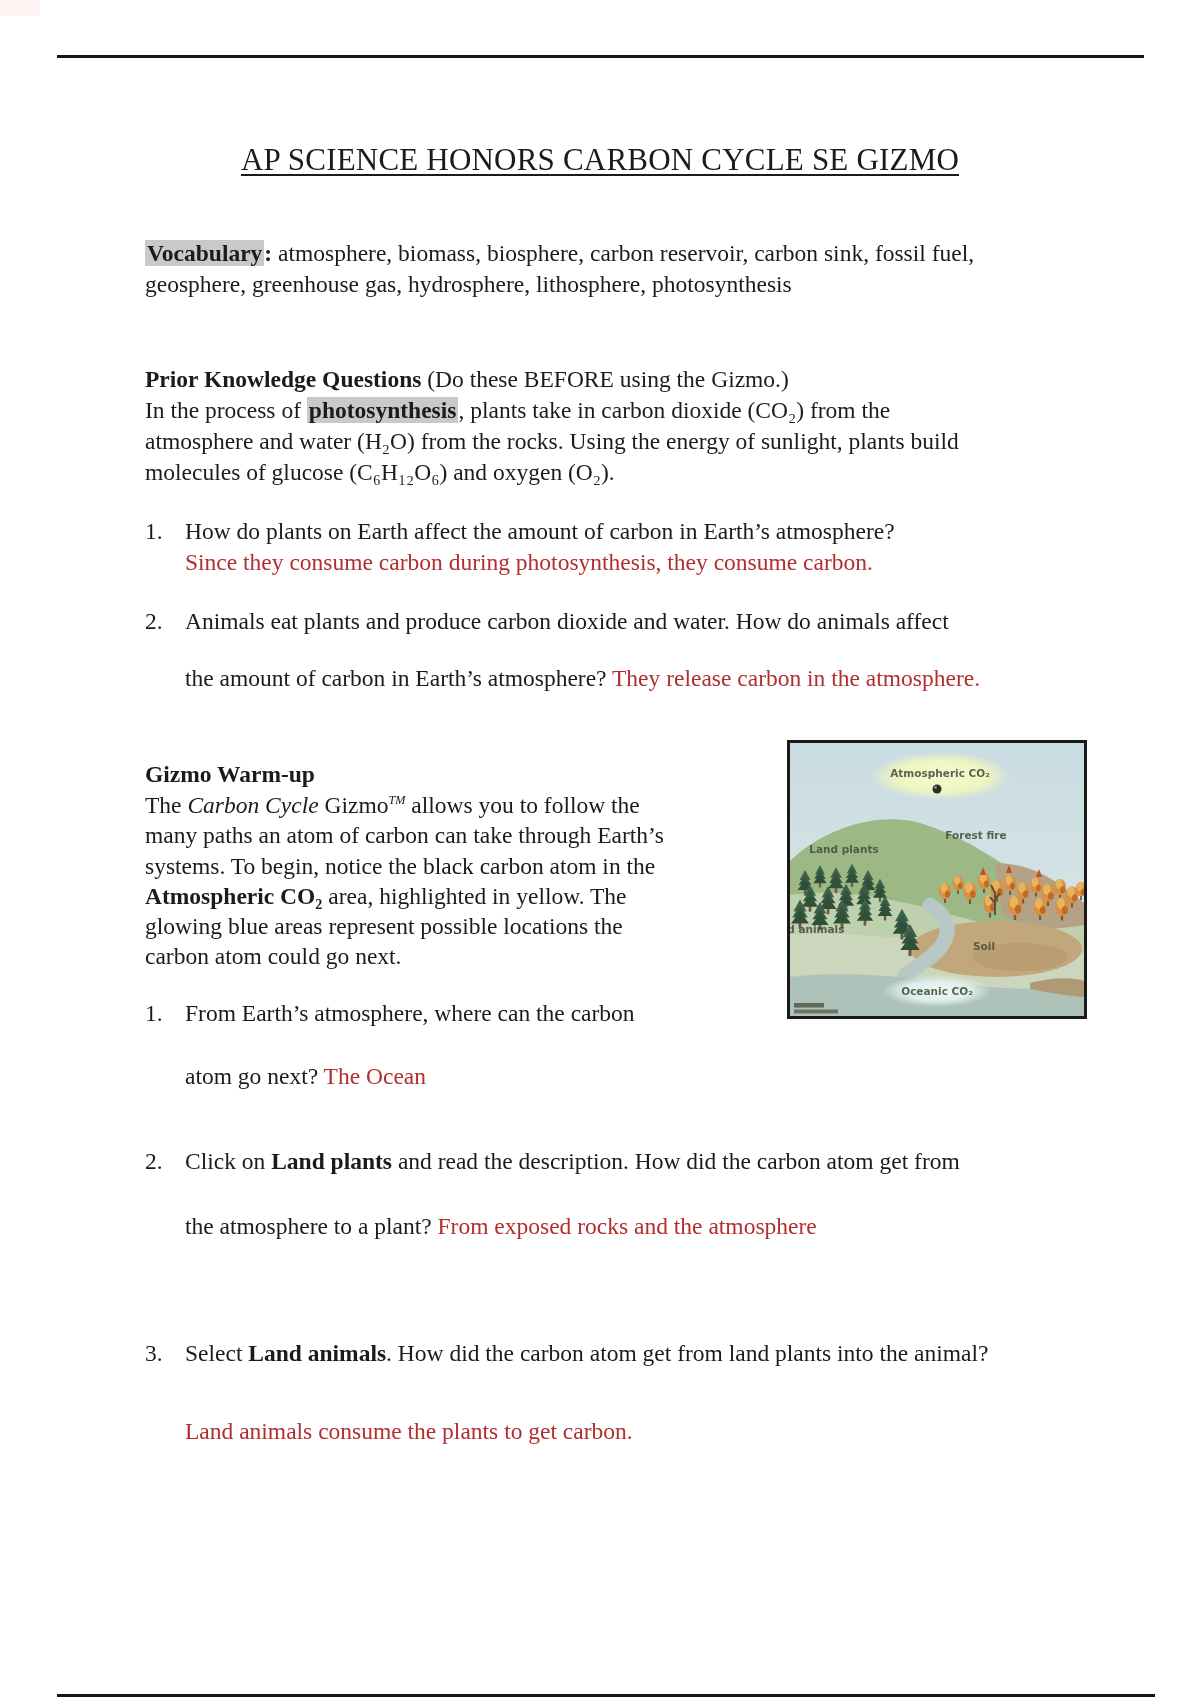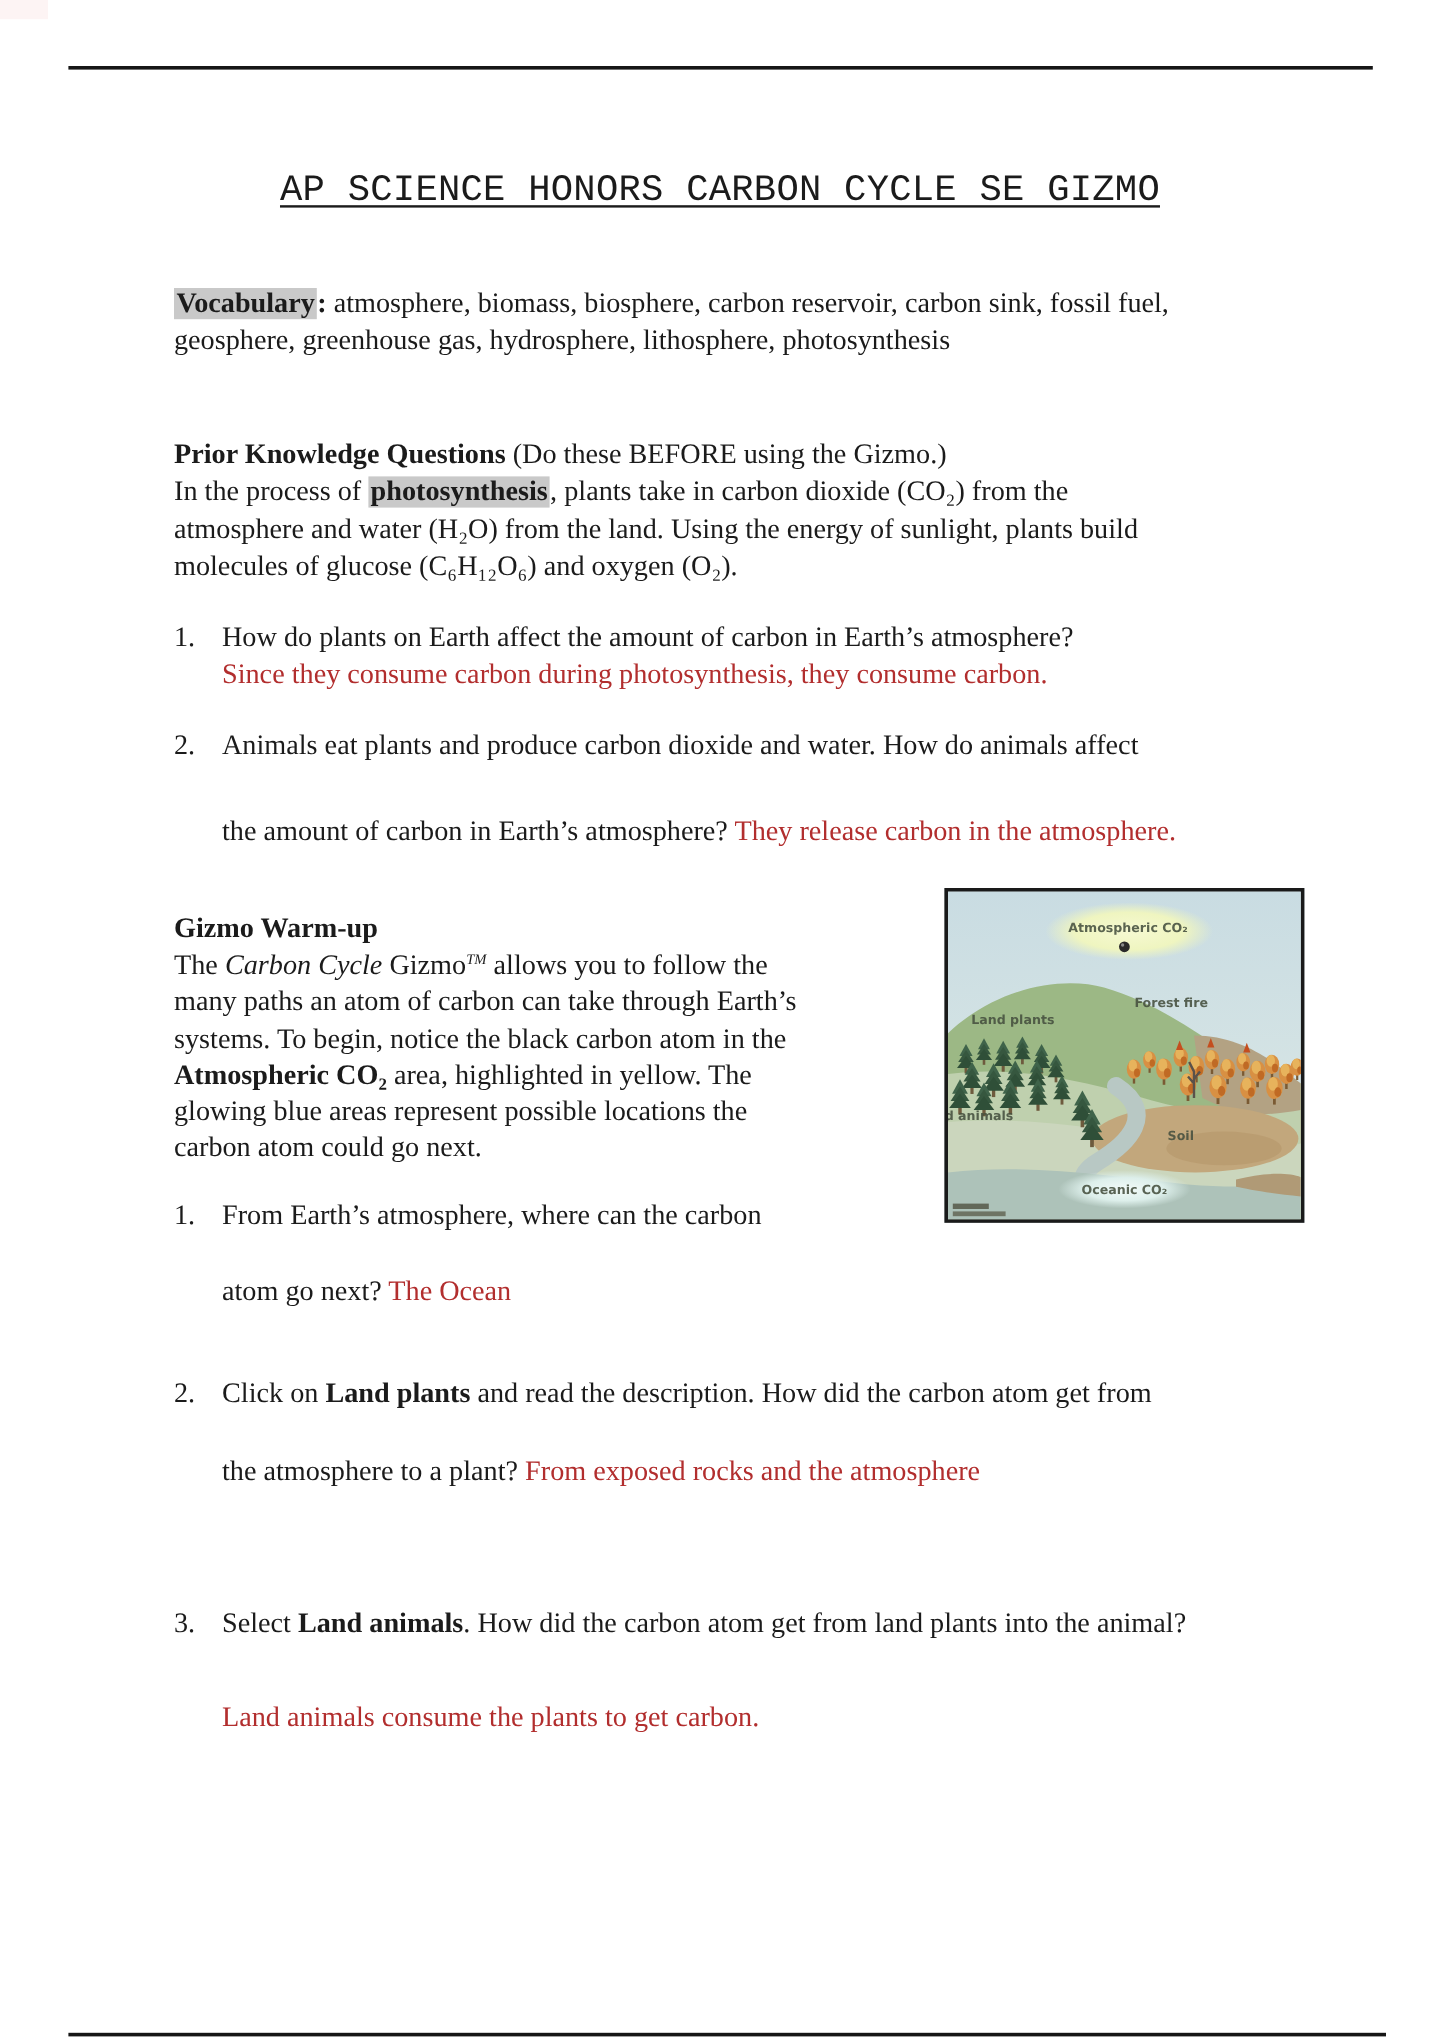--- a/index.html
+++ b/index.html
@@ -17,21 +17,20 @@
   .red { color:var(--answer_red,#b22e2e); }
   .hl { background:var(--highlight_gray,#c9c9c9); padding:0 2px; }
   .num { display:inline-block; width:40px; }
   .indent { margin-left:40px; }
   .rule { position:absolute; background:#161616; height:3px; }
   .title {
     position:absolute; top:142px; left:0; width:1200px; margin:0;
     text-align:center; font-size:31px; font-weight:normal;
     text-decoration:underline; text-decoration-thickness:2px; text-underline-offset:4px;
     letter-spacing:0.2px;
-    font-family:Liberation Mono, monospace;
   }
   sup.tm { font-size:0.52em; vertical-align:super; line-height:0;font-style:italic; }
   .corner-tint { position:absolute; left:0; top:0; width:40px; height:16px; background:#fdf4f4; }
   .gizmo-figure {
     position:absolute; left:787px; top:740px; width:300px; height:279px;
     border:3px solid #1a1a1a; box-sizing:border-box; background:#cfdfe2;
   }
   .gizmo-figure svg { display:block; }
   .svg-label {
     font-family:"DejaVu Sans","Liberation Sans",sans-serif;
@@ -59,41 +58,41 @@
   </div>
 
   <div class="abs" style="left:145px; top:364px;">
     <div class="line">
       <span class="bold">Prior Knowledge Questions</span><span> (Do these BEFORE using the Gizmo.)</span>
     </div>
     <div class="line">
       <span>In the process of </span><span class="bold hl">photosynthesis</span><span>, plants take in carbon dioxide (CO₂) from the</span>
     </div>
     <div class="line">
-      <span>atmosphere and water (H₂O) from the land. Using the energy of sunlight, plants build</span>
+      <span>atmosphere and water (H₂O) from the rocks. Using the energy of sunlight, plants build</span>
     </div>
     <div class="line">
       <span>molecules of glucose (C₆H₁₂O₆) and oxygen (O₂).</span>
     </div>
   </div>
 
   <div class="abs" style="left:145px; top:516px;">
     <div class="line">
       <span class="num">1.</span><span>How do plants on Earth affect the amount of carbon in Earth’s atmosphere?</span>
     </div>
     <div class="line indent">
       <span class="red">Since they consume carbon during photosynthesis, they consume carbon.</span>
     </div>
   </div>
 
   <div class="abs" style="left:145px; top:606px;">
     <div class="line">
       <span class="num">2.</span><span>Animals eat plants and produce carbon dioxide and water. How do animals affect</span>
     </div>
-    <div class="line indent" style="margin-top:41px;">
+    <div class="line indent" style="margin-top:26px;">
       <span>the amount of carbon in Earth’s atmosphere? </span><span class="red">They release carbon in the atmosphere.</span>
     </div>
   </div>
 
   <div class="abs" style="left:145px; top:759px;">
     <div class="line-t"><span class="bold">Gizmo Warm-up</span></div>
   </div>
 
   <div class="abs" style="left:145px; top:790px;">
     <div class="line-t">

